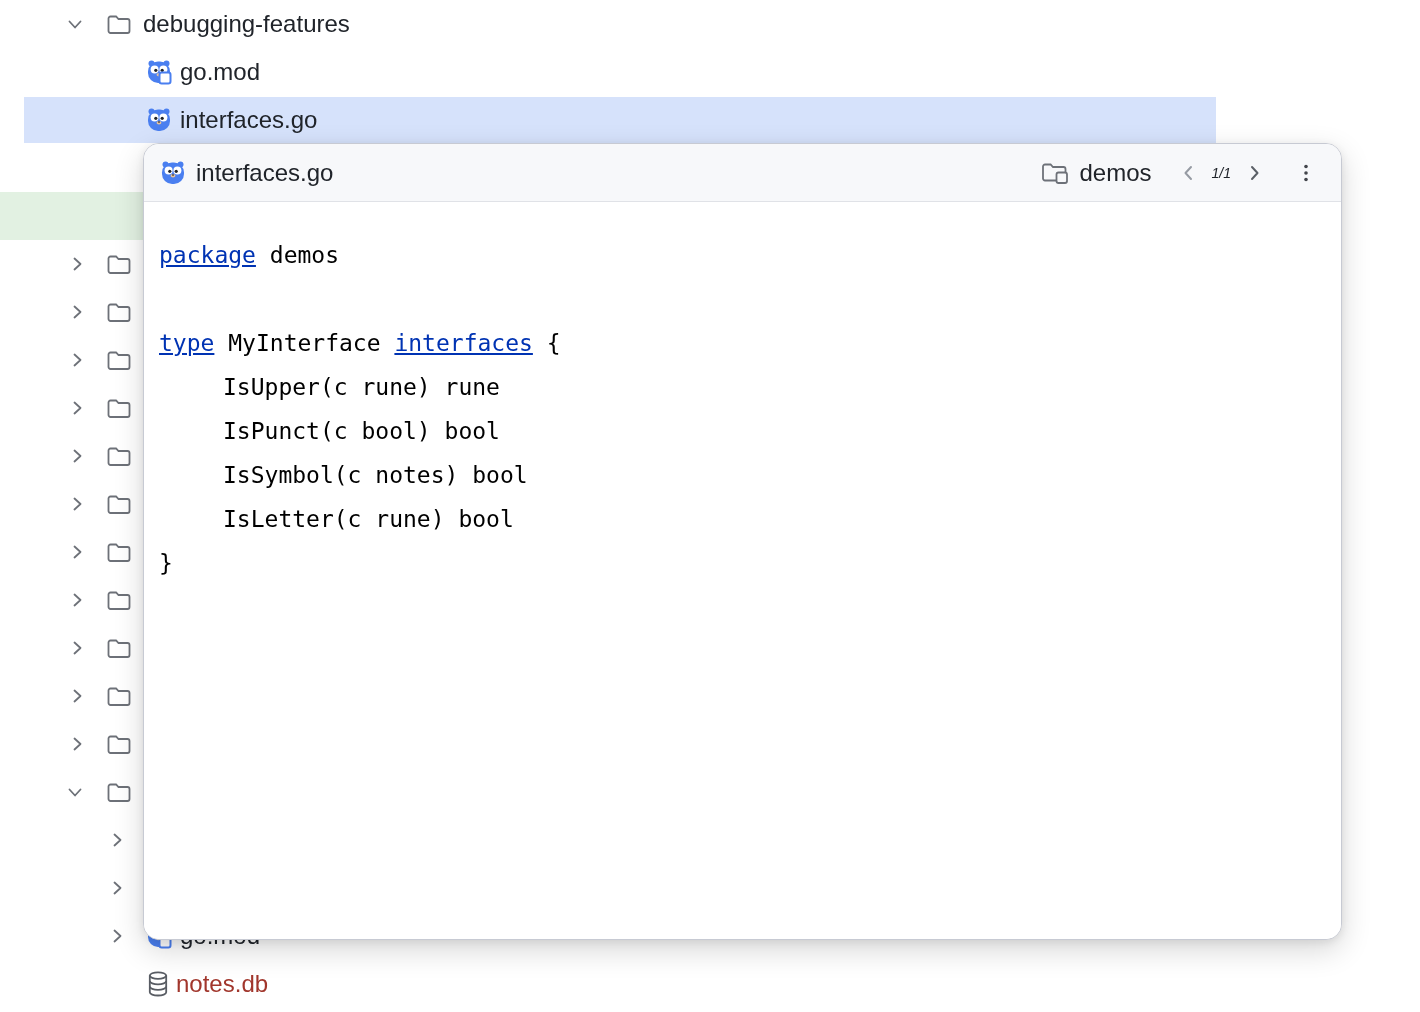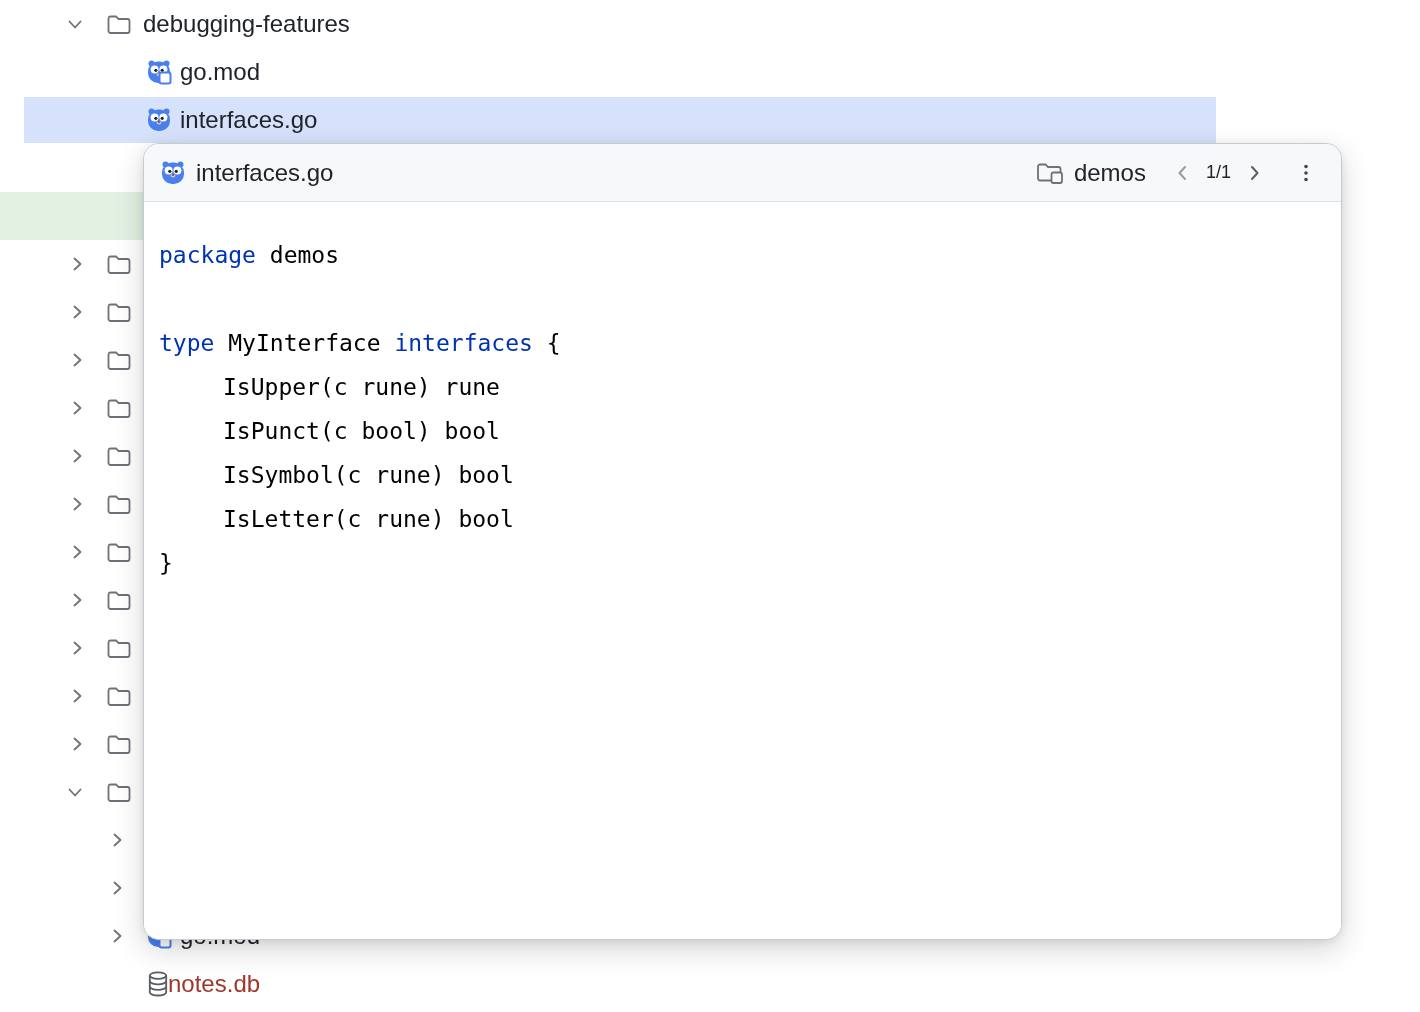--- a/index.html
+++ b/index.html
@@ -43,35 +43,35 @@
     background:#f7f8fa;
     border-bottom:1px solid #e0e2e7;
     display:flex; align-items:center;
     padding:0 20px 0 16px;
   }
   .popup-title { font-size:24px; color:var(--tree-text, #20242a); margin-left:10px; white-space:nowrap; }
   .spacer { flex:1; }
   .context { display:inline-flex; align-items:center; gap:9px; font-size:24px; color:var(--tree-text, #20242a); }
   .nav { display:inline-flex; align-items:center; margin-left:22px; }
   .navbtn { display:inline-flex; align-items:center; justify-content:center; width:30px; height:30px; border-radius:6px; cursor:pointer; }
-  .counter { font-size:18px; color:var(--tree-text, #20242a); margin:0 8px; }
+  .counter { font-size:14px; color:var(--tree-text, #20242a); margin:0 8px;font-style:italic; }
   .kebab { display:inline-flex; align-items:center; justify-content:center; width:30px; height:30px; margin-left:22px; border-radius:6px; cursor:pointer; }
 
   .popup-body {
     flex:1;
     background:#ffffff;
     padding:31px 20px 20px 15px;
     font-family:"DejaVu Sans Mono", "Liberation Mono", monospace;
     font-size:23px;
     color:var(--code-text, #000000);
     overflow:hidden;
   }
   .code-line { height:44px; line-height:44px; white-space:pre; }
   .code-line.indent { padding-left:64px; }
-  .kw { color:var(--keyword, #0033b3); }
+  .kw { color:var(--keyword, #0033b3);text-decoration:underline; }
 
   svg { display:block; }
 </style>
 </head>
 <body>
 
 <div class="stage" id="tree">
 
   <div class="tree-row" style="top:0px">
     <span class="abs" style="left:64px">
@@ -165,21 +165,21 @@
     <span class="abs" style="left:146px">
       <svg width="24" height="28" viewBox="0 0 24 28">
         <g fill="none" stroke="#585c63" stroke-width="1.8">
           <ellipse cx="12" cy="5.6" rx="8.2" ry="3.3"></ellipse>
           <path d="M3.8 5.6v16.6c0 1.85 3.7 3.3 8.2 3.3s8.2-1.45 8.2-3.3V5.6"></path>
           <path d="M3.8 11.1c0 1.85 3.7 3.3 8.2 3.3s8.2-1.45 8.2-3.3"></path>
           <path d="M3.8 16.6c0 1.85 3.7 3.3 8.2 3.3s8.2-1.45 8.2-3.3"></path>
         </g>
       </svg>
     </span>
-    <span class="abs tree-label red-label" style="left:168px">notes.db</span>
+    <span class="abs tree-label red-label" style="left:176px">notes.db</span>
   </div>
 
 <div class="tree-row" style="top: 240px;">
     <span class="abs" style="left:66px">
       <svg width="22" height="22" viewBox="0 0 22 22">
           <path d="M8.5 5.5 L14.5 11 L8.5 16.5" fill="none" stroke="#6d7178" stroke-width="1.8" stroke-linecap="round" stroke-linejoin="round"></path>
         </svg>
     </span>
     <span class="abs" style="left:106px">
       <svg width="26" height="24" viewBox="0 0 26 24">
@@ -369,17 +369,17 @@
           <circle cx="12" cy="18.5" r="1.8"></circle>
         </svg>
     </span>
   </div>
   <div class="popup-body">
       <div class="code-line"><span class="kw">package</span><span> demos</span></div>
       <div class="code-line"></div>
       <div class="code-line"><span class="kw">type</span><span> MyInterface </span><span class="kw">interfaces</span><span> {</span></div>
       <div class="code-line indent"><span>IsUpper(c rune) rune</span></div>
       <div class="code-line indent"><span>IsPunct(c bool) bool</span></div>
-      <div class="code-line indent"><span>IsSymbol(c rune) bool</span></div>
+      <div class="code-line indent"><span>IsSymbol(c notes) bool</span></div>
       <div class="code-line indent"><span>IsLetter(c rune) bool</span></div>
       <div class="code-line"><span>}</span></div>
     </div>
 </div>
 
 </body></html>

